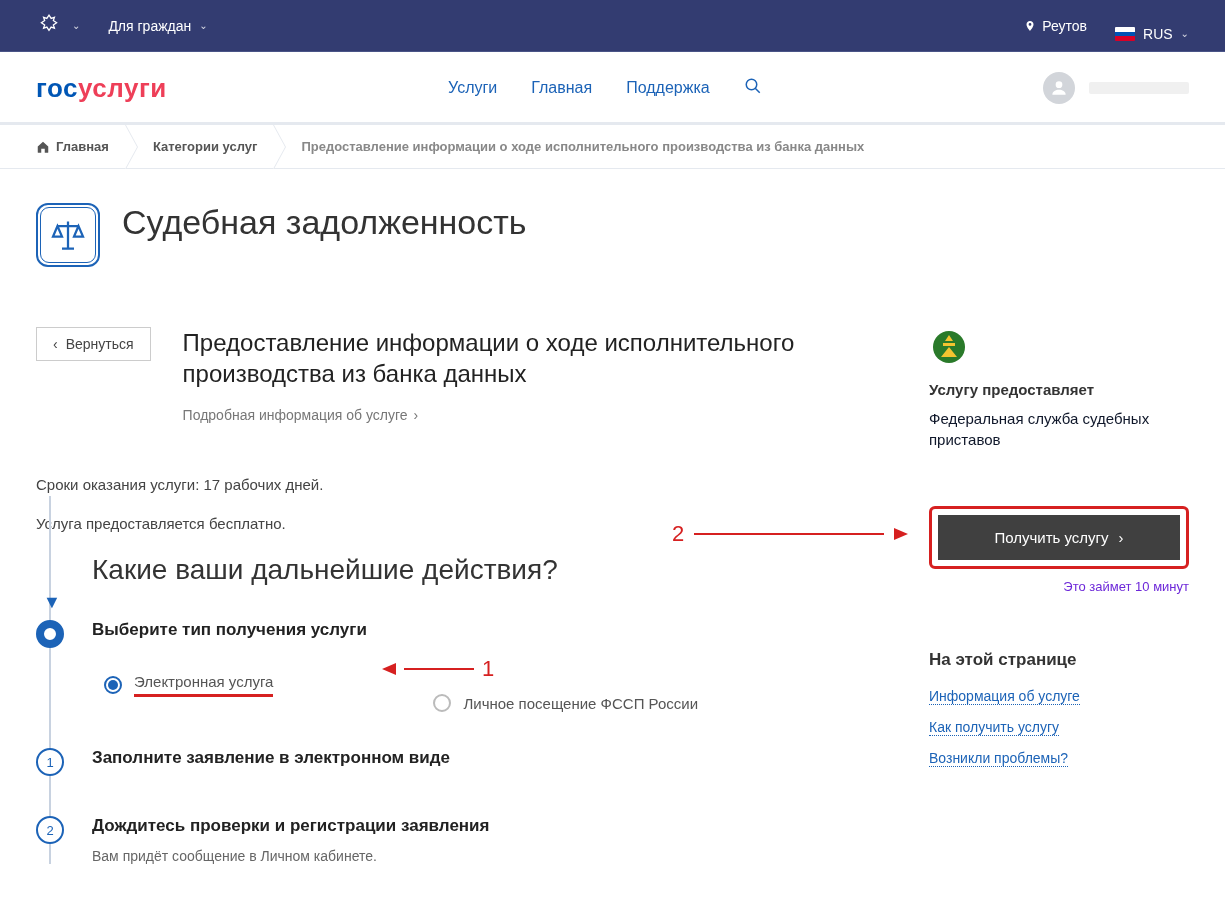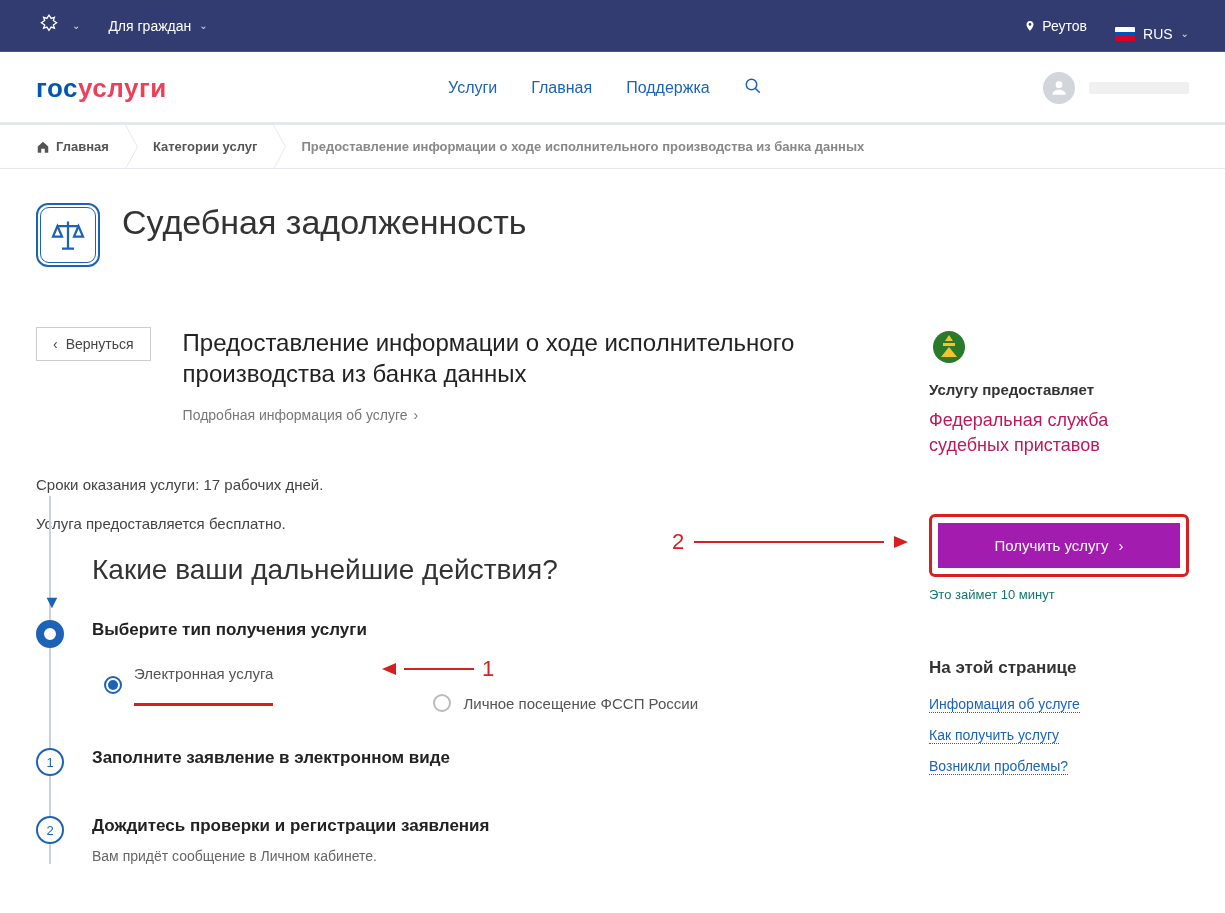--- a/index.html
+++ b/index.html
@@ -68,33 +68,33 @@
 .stepbody { padding-left: 38px; }
 .steptitle { font-size: 17px; font-weight: bold; color: #222; margin-bottom: 12px; }
 .stepdesc { font-size: 14px; color: #666; }
 
 .radios { display: flex; gap: 40px; margin-top: 18px; align-items: center; padding-left: 12px; }
 .radio { display: flex; align-items: center; gap: 12px; cursor: pointer; }
 .radio-ind { width: 18px; height: 18px; border-radius: 50%; border: 2px solid #1c63b7; display: flex; align-items: center; justify-content: center; }
 .radio-ind.sel::after { content: ''; width: 10px; height: 10px; border-radius: 50%; background: #1c63b7; }
 .radio-ind.unsel { border-color: #bbb; }
 .radio-label { font-size: 15px; color: #555; }
-.underline-red { border-bottom: 3px solid #d62020; padding-bottom: 21px; }
+.underline-red { border-bottom: 3px solid #d62020; padding-bottom: 4px; }
 .red-arrow-1 { position: absolute; display: flex; align-items: center; gap: 8px; color: #d62020; font-size: 20px; }
 .arrow-line { height: 2px; background: #d62020; }
 .arrow-head-l { width: 0; height: 0; border-top: 6px solid transparent; border-bottom: 6px solid transparent; border-right: 14px solid #d62020; }
 .arrow-head-r { width: 0; height: 0; border-top: 6px solid transparent; border-bottom: 6px solid transparent; border-left: 14px solid #d62020; }
 
 
 .agencyicon { width: 40px; height: 40px; margin-bottom: 14px; }
 .rlabel { font-size: 15px; font-weight: bold; margin-bottom: 10px; }
-.rtext { font-size: 18px; color: #be185d; line-height: 1.4; }
+.rtext { font-size: 15px; color: #0f172a; line-height: 1.4; }
 .ctabox { border: 3px solid #d62020; border-radius: 6px; padding: 6px; margin-top: 56px; position: relative; }
-.ctabtn { background: #a21caf; color: #fff; border: none; padding: 14px 20px; font-size: 15px; cursor: pointer; display: flex; align-items: center; gap: 10px; width: 100%; justify-content: center; }
-.ctahint { font-size: 13px; color: #0f766e; margin-top: 10px; }
+.ctabtn { background: #404040; color: #fff; border: none; padding: 14px 20px; font-size: 15px; cursor: pointer; display: flex; align-items: center; gap: 10px; width: 100%; justify-content: center; }
+.ctahint { font-size: 13px; color: #6d28d9; margin-top: 10px; text-align: right; }
 .onpage { margin-top: 56px; }
 .onpage h4 { font-size: 17px; font-weight: bold; margin-bottom: 18px; }
 .onpage a { display: block; color: #1c63b7; font-size: 14px; margin-bottom: 14px; text-decoration: none; border-bottom: 1px dotted #1c63b7; width: fit-content; }
 
 .anno2 { position: absolute; left: -260px; top: 12px; display: flex; align-items: center; gap: 10px; color: #d62020; font-size: 22px; }
 </style>
 </head>
 <body>
 
 <div class="topbar">

